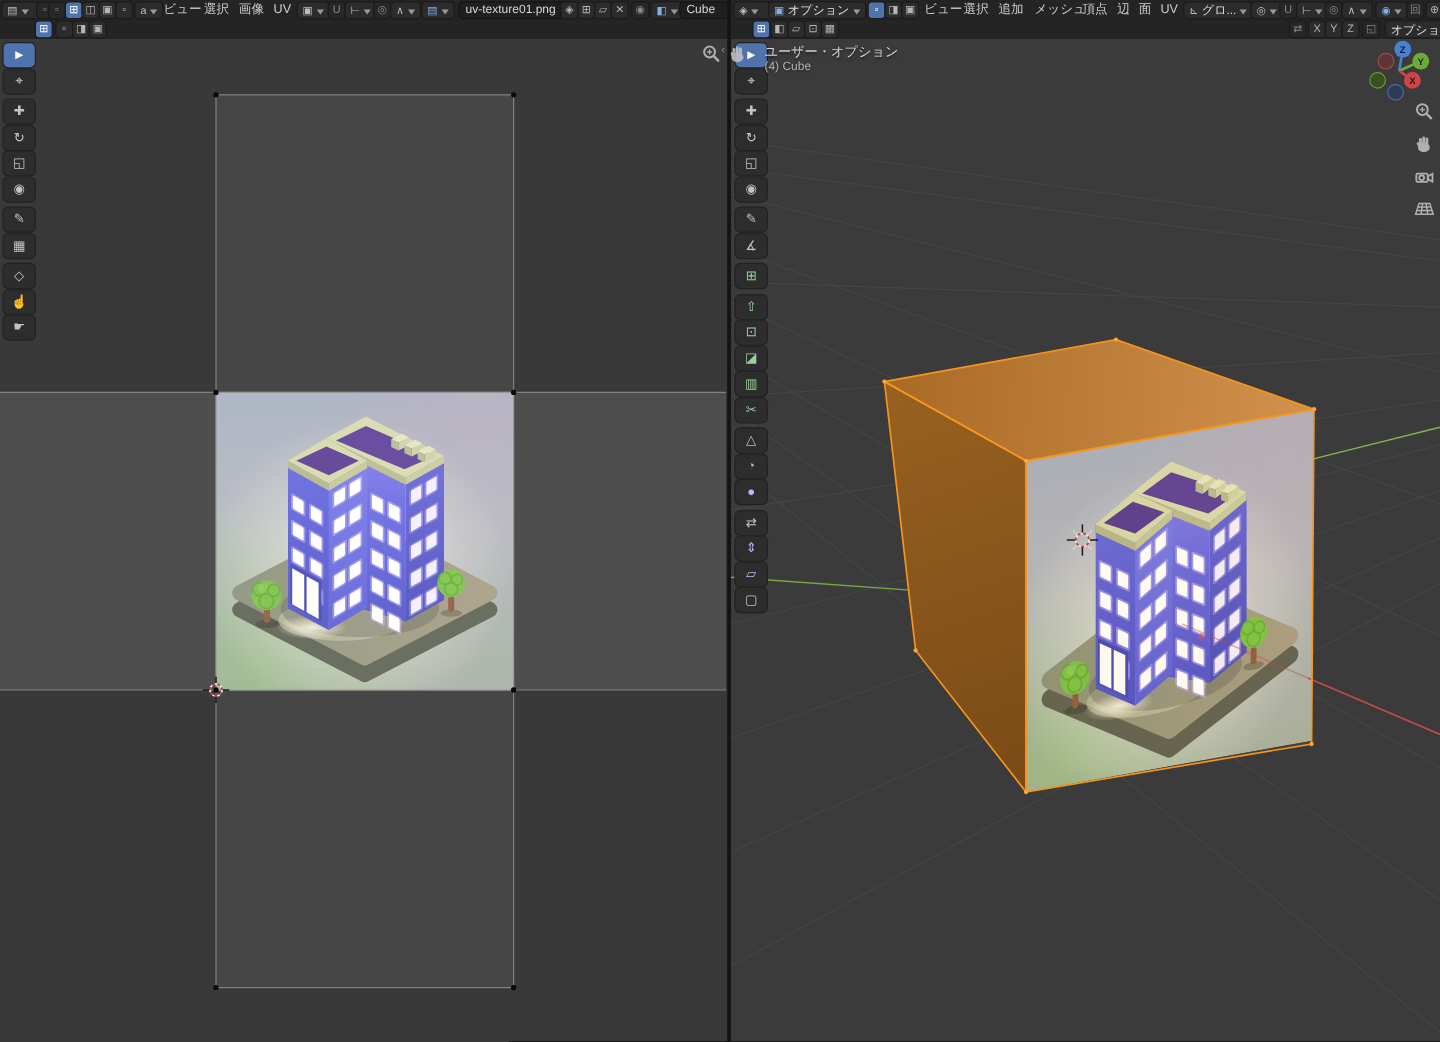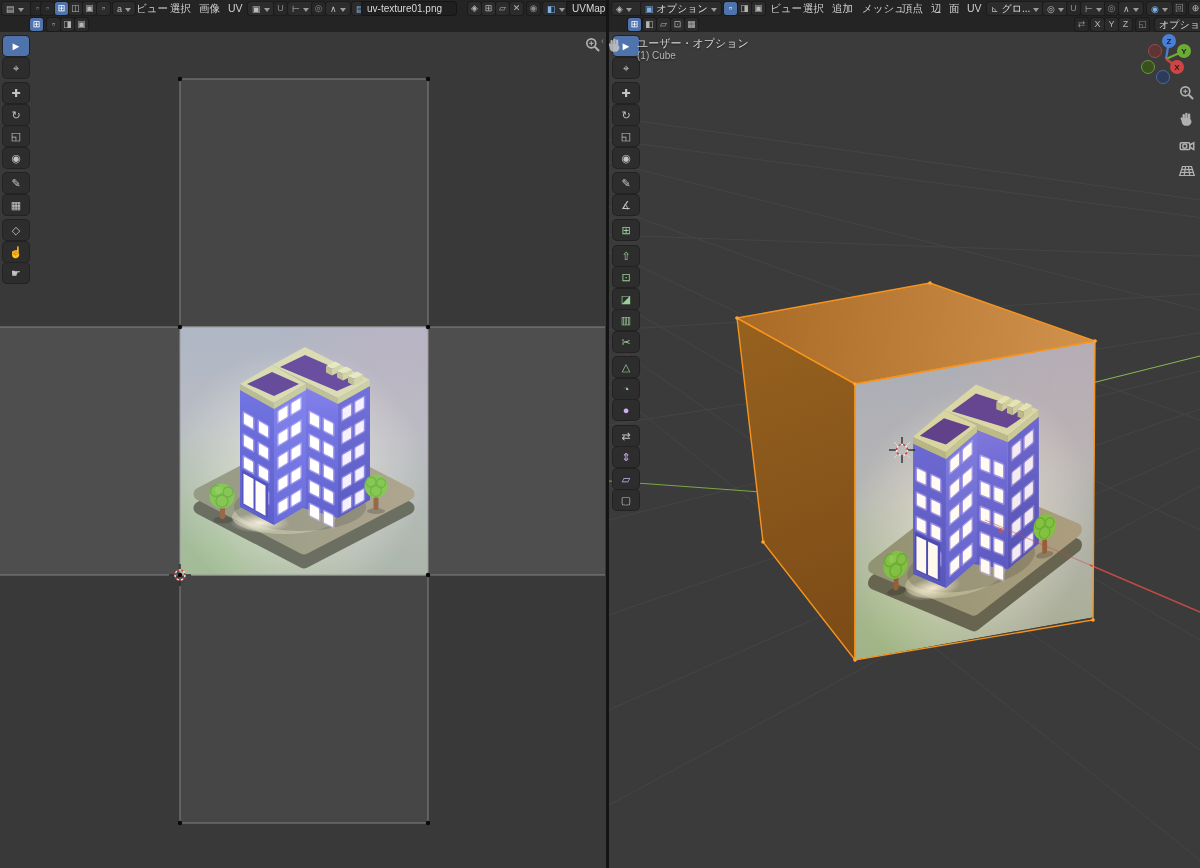--- a/index.html
+++ b/index.html
@@ -289,31 +289,31 @@
         </div>
       <div class="ib dim" style="left:312px">◎</div>
       <div class="dd" style="left:326px">
           <span class="glyph">∧</span>
           <span class="chev"></span>
         </div>
       <div class="dd" style="left:352px">
           <span class="glyph blue">▤</span>
           <span class="chev"></span>
         </div>
-      <div class="fld" style="left:362px;width:84px">uv-texture01.png</div>
+      <div class="fld" style="left:383px;width:84px">uv-texture01.png</div>
       <div class="ib" style="left:468px">◈</div>
       <div class="ib" style="left:482px">⊞</div>
       <div class="ib" style="left:496px">▱</div>
       <div class="ib" style="left:510px">✕</div>
       <div class="ib dim" style="left:527px">◉</div>
       <div class="dd" style="left:543px">
           <span class="glyph blue">◧</span>
           <span class="chev"></span>
         </div>
-      <div class="fld" style="left:567px;width:30px">UVMap</div>
+      <div class="fld" style="left:567px;width:30px">Cube</div>
     </div>
     <div class="r2">
       <div class="ib on" style="left:30px">⊞</div>
       <div class="ib" style="left:47px">▫</div>
       <div class="ib" style="left:61px">◨</div>
       <div class="ib" style="left:75px">▣</div>
     </div>
   </div>
 
   <div class="hdr" id="hdrR">
@@ -534,21 +534,21 @@
       <line x1="-8" y1="-8" x2="-4" y2="-4" stroke="#e3d7c8" stroke-width="1"></line>
       <line x1="8" y1="-8" x2="4" y2="-4" stroke="#e3d7c8" stroke-width="1"></line>
       <line x1="-8" y1="8" x2="-4" y2="4" stroke="#e3d7c8" stroke-width="1"></line>
       <line x1="8" y1="8" x2="4" y2="4" stroke="#e3d7c8" stroke-width="1"></line>
       <circle r="5.5" fill="none" stroke="#e6e6e6" stroke-width="1.5" stroke-dasharray="2.4 2.4"></circle>
       <circle r="5.5" fill="none" stroke="#cc3b3b" stroke-width="1.5" stroke-dasharray="2.4 2.4" stroke-dashoffset="2.4"></circle>
     </g>
   </svg>
 
   <div class="vlab" style="left:637px;top:36px">ユーザー・オプション</div>
-  <div class="vlab sub" style="left:637px;top:50px">(1) Cube</div>
+  <div class="vlab sub" style="left:637px;top:50px">(4) Cube</div>
 
   <div style="position:absolute;left:610px;top:0">
     <div class="tb on" style="top:36px">►</div>
     <div class="tb" style="top:57.5px">⌖</div>
     <div class="tb" style="top:83px">✚</div>
     <div class="tb" style="top:104.5px">↻</div>
     <div class="tb" style="top:126px">◱</div>
     <div class="tb" style="top:147.5px">◉</div>
     <div class="tb" style="top:173px">✎</div>
     <div class="tb" style="top:194.5px">∡</div>

